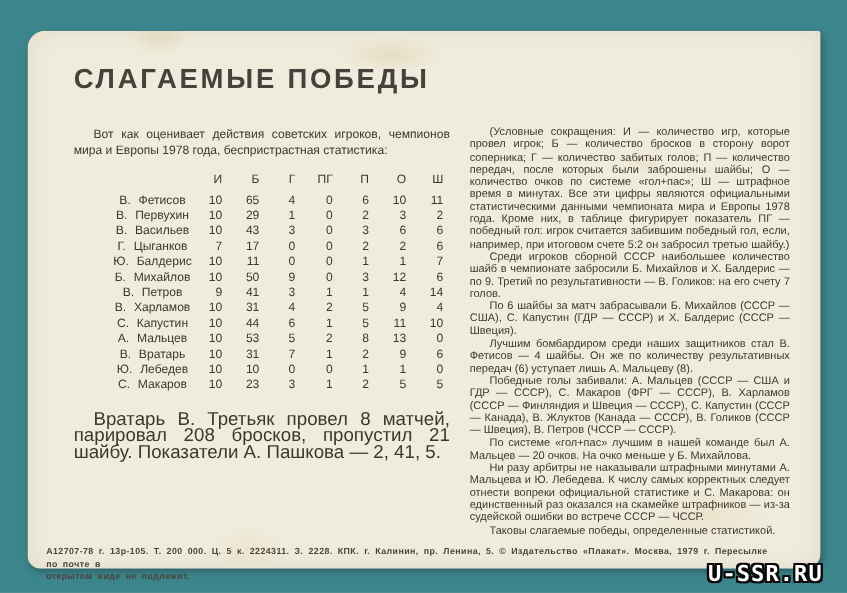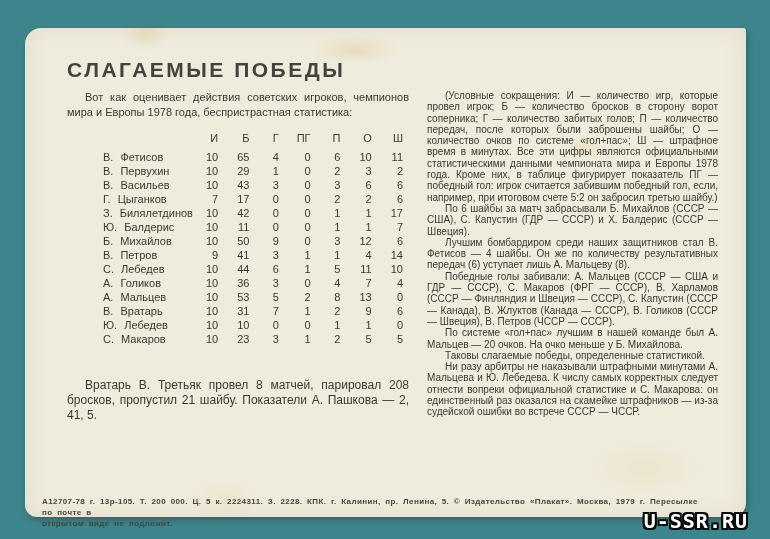--- a/index.html
+++ b/index.html
@@ -19,25 +19,25 @@
       radial-gradient(ellipse 36px 26px at 120px 6px,  rgba(190,150,80,.16), transparent 70%),
       radial-gradient(ellipse 26px 18px at 560px 120px, rgba(196,158,88,.14), transparent 70%),
       radial-gradient(ellipse 90px 45px at 620px 440px, rgba(200,170,100,.12), transparent 70%),
       radial-gradient(ellipse 60px 30px at 200px 470px, rgba(200,170,100,.10), transparent 70%),
       #f0ecdd;
     border-radius: 16px 3px 14px 12px;
     box-shadow: inset 0 0 22px rgba(120,100,60,.12), 2px 3px 6px rgba(0,0,0,.25);
     padding: 24px 22px 0 22px;
   }
   .title {
-    font-size: 21px;
+    font-size: 25px;
     font-weight: bold;
     letter-spacing: 2.5px;
     color: #46413a;
-    margin: 6px 0 8px 20px;
+    margin: 6px 0 28px 20px;
   }
   .columns { display: flex; gap: 18px; padding: 0 2px 0 20px; }
   .col-left  { width: 342px; flex: none; }
   .col-right { flex: 1; padding-right: 4px; }
   .intro {
     font-size: 11px;
     line-height: 15px;
     text-align: justify;
     text-indent: 18px;
     color: #3c372f;
@@ -50,25 +50,25 @@
   }
   table.stats th {
     font-weight: normal;
     text-align: right;
     padding: 0 6px 6px 0;
     font-size: 11px;
     color: #3c372f;
   }
   table.stats th.name-col { text-align: left; }
   table.stats td { line-height: 14px; white-space: nowrap; }
-  table.stats td.name { text-align: left; word-spacing: 4px; padding-left: 36px; }
+  table.stats td.name { text-align: center; word-spacing: 4px; padding-left: 36px; }
   table.stats td.num  { text-align: right; padding-right: 6px; width: 37px; }
   .goalie-note {
-    margin-top: 32px;
-    font-size: 12px;
+    margin-top: 16px;
+    font-size: 17px;
     line-height: 15px;
     text-align: justify;
     text-indent: 18px;
   }
   .col-right p {
     font-size: 10px;
     line-height: 11.3px;
     text-align: justify;
     text-indent: 18px;
     color: #3c372f;
@@ -155,30 +155,20 @@
               <td class="name">Г. Цыганков</td>
               <td class="num">7</td>
               <td class="num">17</td>
               <td class="num">0</td>
               <td class="num">0</td>
               <td class="num">2</td>
               <td class="num">2</td>
               <td class="num">6</td>
             </tr>
             <tr>
-              <td class="name">З. Билялетдинов</td>
-              <td class="num">10</td>
-              <td class="num">42</td>
-              <td class="num">0</td>
-              <td class="num">0</td>
-              <td class="num">1</td>
-              <td class="num">1</td>
-              <td class="num">17</td>
-            </tr>
-            <tr>
               <td class="name">Ю. Балдерис</td>
               <td class="num">10</td>
               <td class="num">11</td>
               <td class="num">0</td>
               <td class="num">0</td>
               <td class="num">1</td>
               <td class="num">1</td>
               <td class="num">7</td>
             </tr>
             <tr>
@@ -195,38 +185,38 @@
               <td class="name">В. Петров</td>
               <td class="num">9</td>
               <td class="num">41</td>
               <td class="num">3</td>
               <td class="num">1</td>
               <td class="num">1</td>
               <td class="num">4</td>
               <td class="num">14</td>
             </tr>
             <tr>
-              <td class="name">С. Лебедев</td>
+              <td class="name">В. Харламов</td>
+              <td class="num">10</td>
+              <td class="num">31</td>
+              <td class="num">4</td>
+              <td class="num">2</td>
+              <td class="num">5</td>
+              <td class="num">9</td>
+              <td class="num">4</td>
+            </tr>
+            <tr>
+              <td class="name">С. Капустин</td>
               <td class="num">10</td>
               <td class="num">44</td>
               <td class="num">6</td>
               <td class="num">1</td>
               <td class="num">5</td>
               <td class="num">11</td>
               <td class="num">10</td>
-            </tr>
-            <tr>
-              <td class="name">А. Голиков</td>
-              <td class="num">10</td>
-              <td class="num">36</td>
-              <td class="num">3</td>
-              <td class="num">0</td>
-              <td class="num">4</td>
-              <td class="num">7</td>
-              <td class="num">4</td>
             </tr>
             <tr>
               <td class="name">А. Мальцев</td>
               <td class="num">10</td>
               <td class="num">53</td>
               <td class="num">5</td>
               <td class="num">2</td>
               <td class="num">8</td>
               <td class="num">13</td>
               <td class="num">0</td>
@@ -262,26 +252,27 @@
               <td class="num">5</td>
             </tr>
           </tbody>
       </table>
 
       <p class="goalie-note">Вратарь В. Третьяк провел 8 матчей, парировал 208 бросков, пропустил 21 шайбу. Показатели А. Пашкова — 2, 41, 5.</p>
     </div>
 
     <div class="col-right">
         <p>(Условные сокращения: И — количество игр, которые провел игрок; Б — количество бросков в сторону ворот соперника; Г — количество забитых голов; П — количество передач, после которых были заброшены шайбы; О — количество очков по системе «гол+пас»; Ш — штрафное время в минутах. Все эти цифры являются официальными статистическими данными чемпионата мира и Европы 1978 года. Кроме них, в таблице фигурирует показатель ПГ — победный гол: игрок считается забившим победный гол, если, например, при итоговом счете 5:2 он забросил третью шайбу.)</p>
+        <p>Среди игроков сборной СССР наибольшее количество шайб в чемпионате забросили Б. Михайлов и Х. Балдерис — по 9. Третий по результативности — В. Голиков: на его счету 7 голов.</p>
         <p>По 6 шайбы за матч забрасывали Б. Михайлов (СССР — США), С. Капустин (ГДР — СССР) и Х. Балдерис (СССР — Швеция).</p>
         <p>Лучшим бомбардиром среди наших защитников стал В. Фетисов — 4 шайбы. Он же по количеству результативных передач (6) уступает лишь А. Мальцеву (8).</p>
         <p>Победные голы забивали: А. Мальцев (СССР — США и ГДР — СССР), С. Макаров (ФРГ — СССР), В. Харламов (СССР — Финляндия и Швеция — СССР), С. Капустин (СССР — Канада), В. Жлуктов (Канада — СССР), В. Голиков (СССР — Швеция), В. Петров (ЧССР — СССР).</p>
         <p>По системе «гол+пас» лучшим в нашей команде был А. Мальцев — 20 очков. На очко меньше у Б. Михайлова.</p>
+        <p>Ни разу арбитры не наказывали штрафными минутами А. Мальцева и Ю. Лебедева. К числу самых корректных следует отнести вопреки официальной статистике и С. Макарова: он единственный раз оказался на скамейке штрафников — из-за судейской ошибки во встрече СССР — ЧССР.</p>
         <p>Таковы слагаемые победы, определенные статистикой.</p>
-        <p>Ни разу арбитры не наказывали штрафными минутами А. Мальцева и Ю. Лебедева. К числу самых корректных следует отнести вопреки официальной статистике и С. Макарова: он единственный раз оказался на скамейке штрафников — из-за судейской ошибки во встрече СССР — ЧССР.</p>
       </div>
   </div>
 </div>
 
 <div class="footer">
   <span>А12707-78 г. 13р-105. Т. 200 000. Ц. 5 к. 2224311. З. 2228. КПК. г. Калинин, пр. Ленина, 5. © Издательство «Плакат». Москва, 1979 г. Пересылке по почте в</span><br>
   <span>открытом виде не подлежит.</span>
 </div>
 
 <div class="watermark">U-SSR.RU</div>

